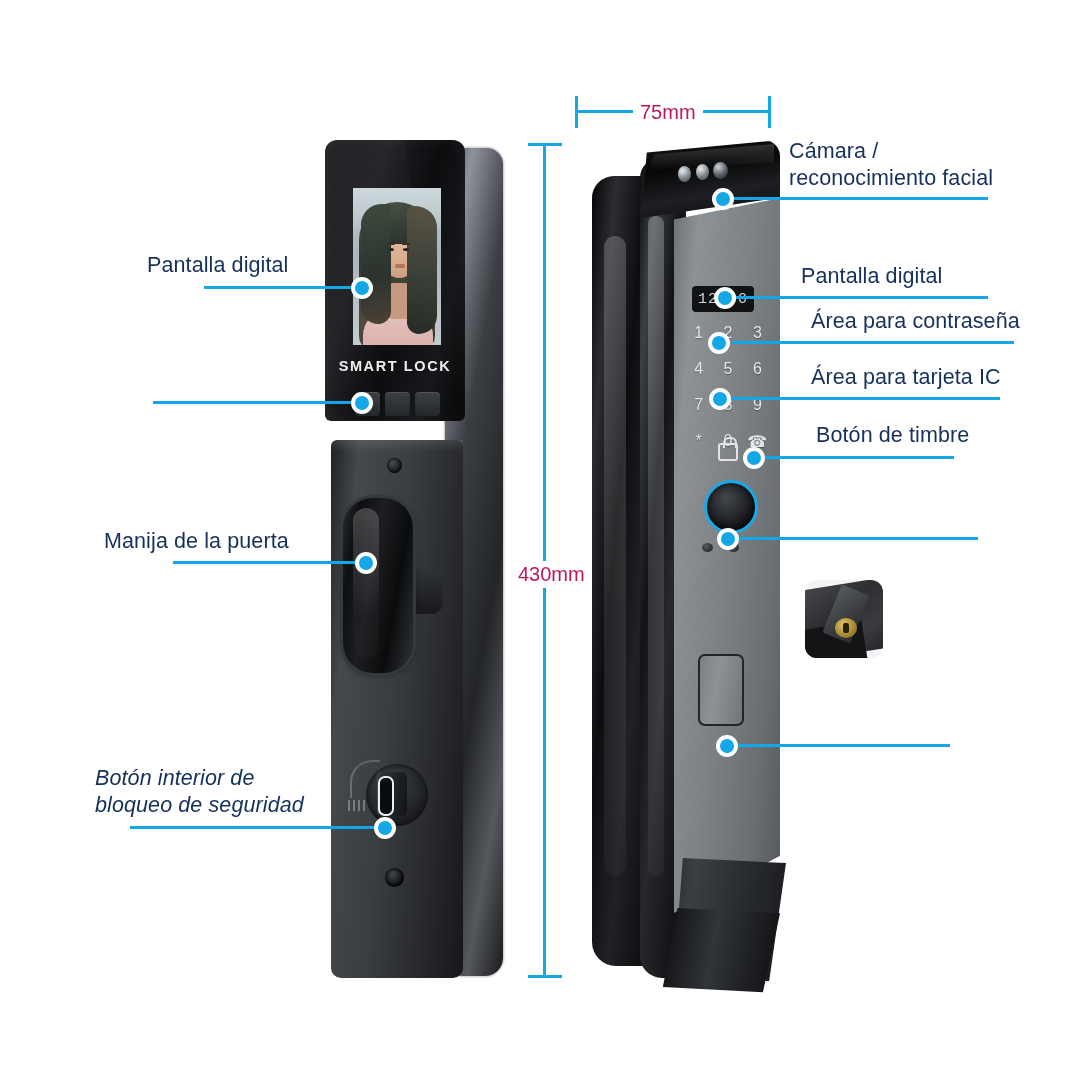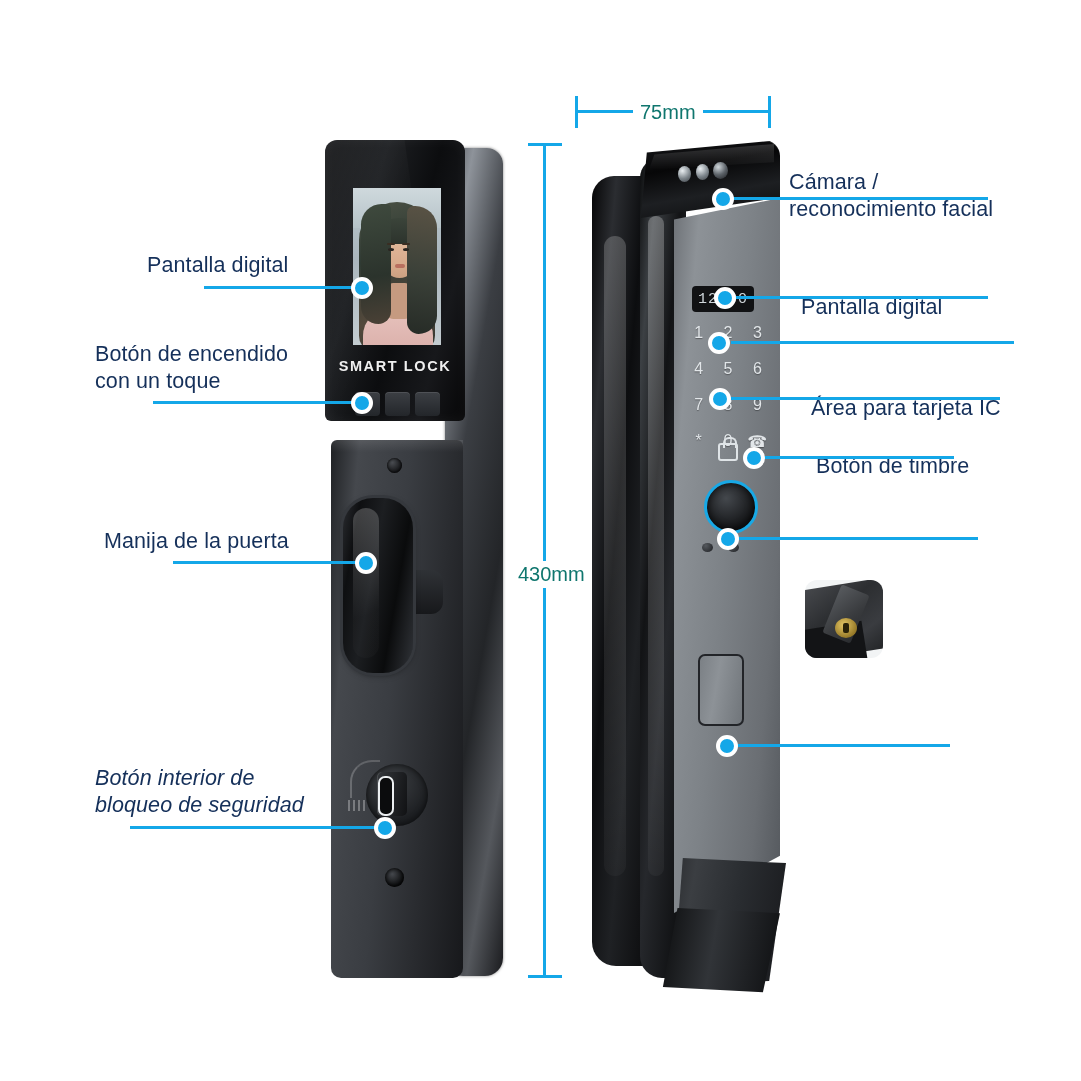--- a/index.html
+++ b/index.html
@@ -21,21 +21,21 @@
   
   .callout-label {
     position: absolute;
     color: #15305a;
     font-size: 21.5px;
     line-height: 27px;
     font-family: "Liberation Sans", sans-serif;
     white-space: pre-line;
     letter-spacing: 0.1px;
   }
-  .callout-label.right { text-align: left; margin-top: 31px; }
+  .callout-label.right { text-align: left; }
   .callout-label.leftal { text-align: left; }
 
   
   .leader {
     position: absolute;
     height: 3px;
     background: #14a7e8;
   }
 
   
@@ -50,21 +50,21 @@
     z-index: 30;
   }
 
   
   .dimline {
     position: absolute;
     background: #14a7e8;
   }
   .dim-text {
     position: absolute;
-    color: #0f766e;
+    color: #be185d;
     font-size: 20px;
     background: #ffffff;
     padding: 2px 7px;
     font-family: "Liberation Sans", sans-serif;
   }
 
   
   #front-lock {
     position: absolute;
     left: 325px;
@@ -497,22 +497,20 @@
 
   <div class="dimline" style="left:528px;top:143px;width:34px;height:3px;"></div>
   <div class="dimline" style="left:528px;top:975px;width:34px;height:3px;"></div>
   <div class="dimline" style="left:543px;top:143px;width:3px;height:835px;"></div>
   <div class="dim-text" style="left:511px;top:561px;">430mm</div>
 
   <div class="callout-label leftal" style="left:147px;top:252px;">Pantalla digital</div>
   <div class="leader" style="left:204px;top:286px;width:152px;"></div>
   <div class="dot" style="left:351px;top:277px;"></div>
 
-  <div class="callout-label leftal" style="left:95px;top:341px;">Botón de encendido
-con un toque</div>
   <div class="leader" style="left:153px;top:401px;width:203px;"></div>
   <div class="dot" style="left:351px;top:392px;"></div>
 
   <div class="callout-label leftal" style="left:104px;top:528px;">Manija de la puerta</div>
   <div class="leader" style="left:173px;top:561px;width:187px;"></div>
   <div class="dot" style="left:355px;top:552px;"></div>
 
   <div class="callout-label leftal" style="left:95px;top:765px;font-style:italic;">Botón interior de
 bloqueo de seguridad</div>
   <div class="leader" style="left:130px;top:826px;width:252px;"></div>
@@ -520,20 +518,21 @@
 
   <div class="callout-label right" style="left:789px;top:138px;">Cámara /
 reconocimiento facial</div>
   <div class="leader" style="left:724px;top:197px;width:264px;"></div>
   <div class="dot" style="left:712px;top:188px;"></div>
 
   <div class="callout-label right" style="left:801px;top:263px;">Pantalla digital</div>
   <div class="leader" style="left:729px;top:296px;width:259px;"></div>
   <div class="dot" style="left:714px;top:287px;"></div>
 
+  <div class="callout-label right" style="left:811px;top:308px;">Área para contraseña</div>
   <div class="leader" style="left:731px;top:341px;width:283px;"></div>
   <div class="dot" style="left:708px;top:332px;"></div>
 
   <div class="callout-label right" style="left:811px;top:364px;">Área para tarjeta IC</div>
   <div class="leader" style="left:727px;top:397px;width:273px;"></div>
   <div class="dot" style="left:709px;top:388px;"></div>
 
   <div class="callout-label right" style="left:816px;top:422px;">Botón de timbre</div>
   <div class="leader" style="left:764px;top:456px;width:190px;"></div>
   <div class="dot" style="left:743px;top:447px;"></div>

